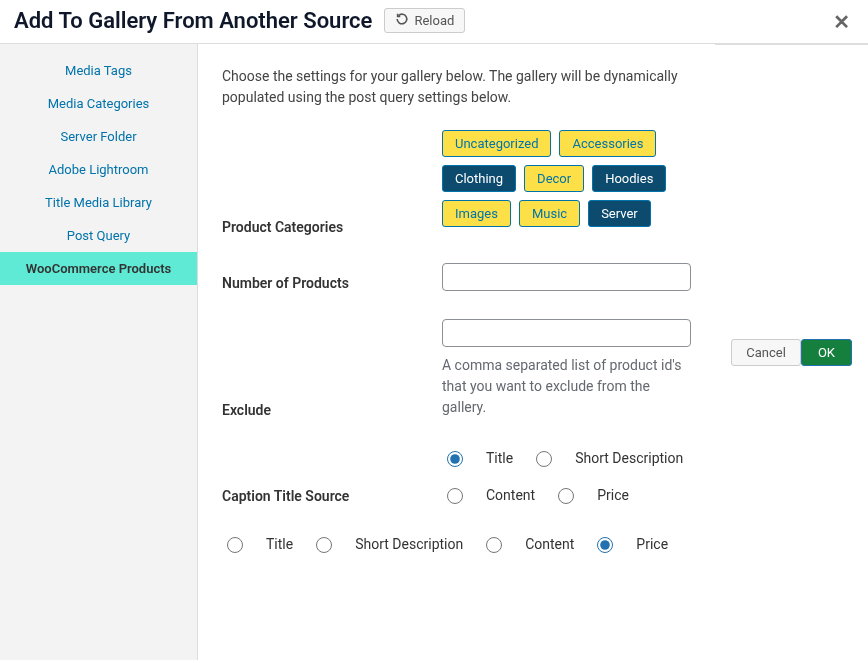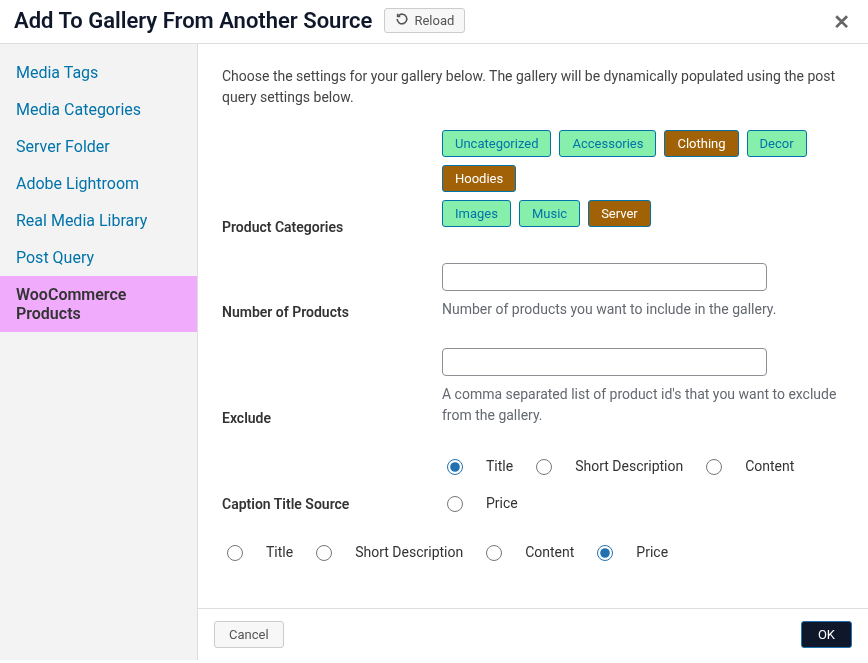--- a/index.html
+++ b/index.html
@@ -57,31 +57,32 @@
     width: 198px;
     background: #f3f3f3;
     border-right: 1px solid #ddd;
     padding-top: 10px;
     flex-shrink: 0;
   }
   .sidebar-item {
     padding: 9px 16px;
     color: #0073aa;
     cursor: pointer;
-    font-size: 16px;
+    font-size: 13px;
+    text-align: center;
   }
   .sidebar-item.active {
-    background: #f0abfc;
+    background: #5eead4;
     color: #333;
     font-weight: 600;
   }
   .main {
     flex: 1;
     display: flex;
-    flex-direction: column;
+    flex-direction: row;
     min-width: 0;
   }
   .content {
     flex: 1;
     padding: 22px 24px;
     overflow-y: auto;
     color: #444;
   }
   .intro {
     margin-bottom: 22px;
@@ -99,30 +100,30 @@
     color: #333;
     padding-top: 4px;
   }
   .field-body {
     flex: 1;
     min-width: 0;
   }
   .cat-row { display: flex; flex-wrap: wrap; gap: 8px; margin-bottom: 8px; }
   .cat-btn {
     border: 1px solid #0073aa;
-    background: #86efac;
+    background: #fde047;
     color: #0073aa;
     border-radius: 3px;
     padding: 5px 12px;
     font-size: 13px;
     cursor: pointer;
     font-family: inherit;
   }
   .cat-btn.selected {
-    background: #a16207;
+    background: #0c4a6e;
     color: #fff;
   }
   .text-input {
     width: 325px;
     max-width: 100%;
     padding: 5px 8px;
     border: 1px solid #8c8f94;
     border-radius: 4px;
     font-size: 14px;
     font-family: inherit;
@@ -163,21 +164,21 @@
     background: #f7f7f7;
     border: 1px solid #ccc;
     border-radius: 3px;
     padding: 5px 14px;
     font-size: 13px;
     cursor: pointer;
     font-family: inherit;
     color: #555;
   }
   .btn-ok {
-    background: #0f172a;
+    background: #15803d;
     border: 1px solid #2271b1;
     color: #fff;
     border-radius: 3px;
     padding: 5px 16px;
     font-size: 13px;
     cursor: pointer;
     font-family: inherit;
   }
 </style>
 </head>
@@ -197,21 +198,21 @@
   <span class="close-x">✕</span>
 </div>
 
 <div class="body-wrap">
 
   <div class="sidebar" id="sidebar">
       <div class="sidebar-item">Media Tags</div>
       <div class="sidebar-item">Media Categories</div>
       <div class="sidebar-item">Server Folder</div>
       <div class="sidebar-item">Adobe Lightroom</div>
-      <div class="sidebar-item">Real Media Library</div>
+      <div class="sidebar-item">Title Media Library</div>
       <div class="sidebar-item">Post Query</div>
       <div class="sidebar-item active">WooCommerce Products</div>
     </div>
 
   <div class="main">
     <div class="content">
 
       <div class="intro">Choose the settings for your gallery below. The gallery will be dynamically populated using the post query settings below.</div>
 
       <div class="field-row">
@@ -229,21 +230,20 @@
               <button class="cat-btn">Music</button>
               <button class="cat-btn selected">Server</button>
             </div>
           </div>
       </div>
 
       <div class="field-row">
         <div class="field-label">Number of Products</div>
         <div class="field-body">
           <input type="text" class="text-input" value="" style="">
-          <div class="help">Number of products you want to include in the gallery.</div>
         </div>
       </div>
 
       <div class="field-row">
         <div class="field-label">Exclude</div>
         <div class="field-body">
           <input type="text" class="text-input" value="" style="">
           <div class="help">A comma separated list of product id's that you want to exclude from the gallery.</div>
         </div>
       </div>

